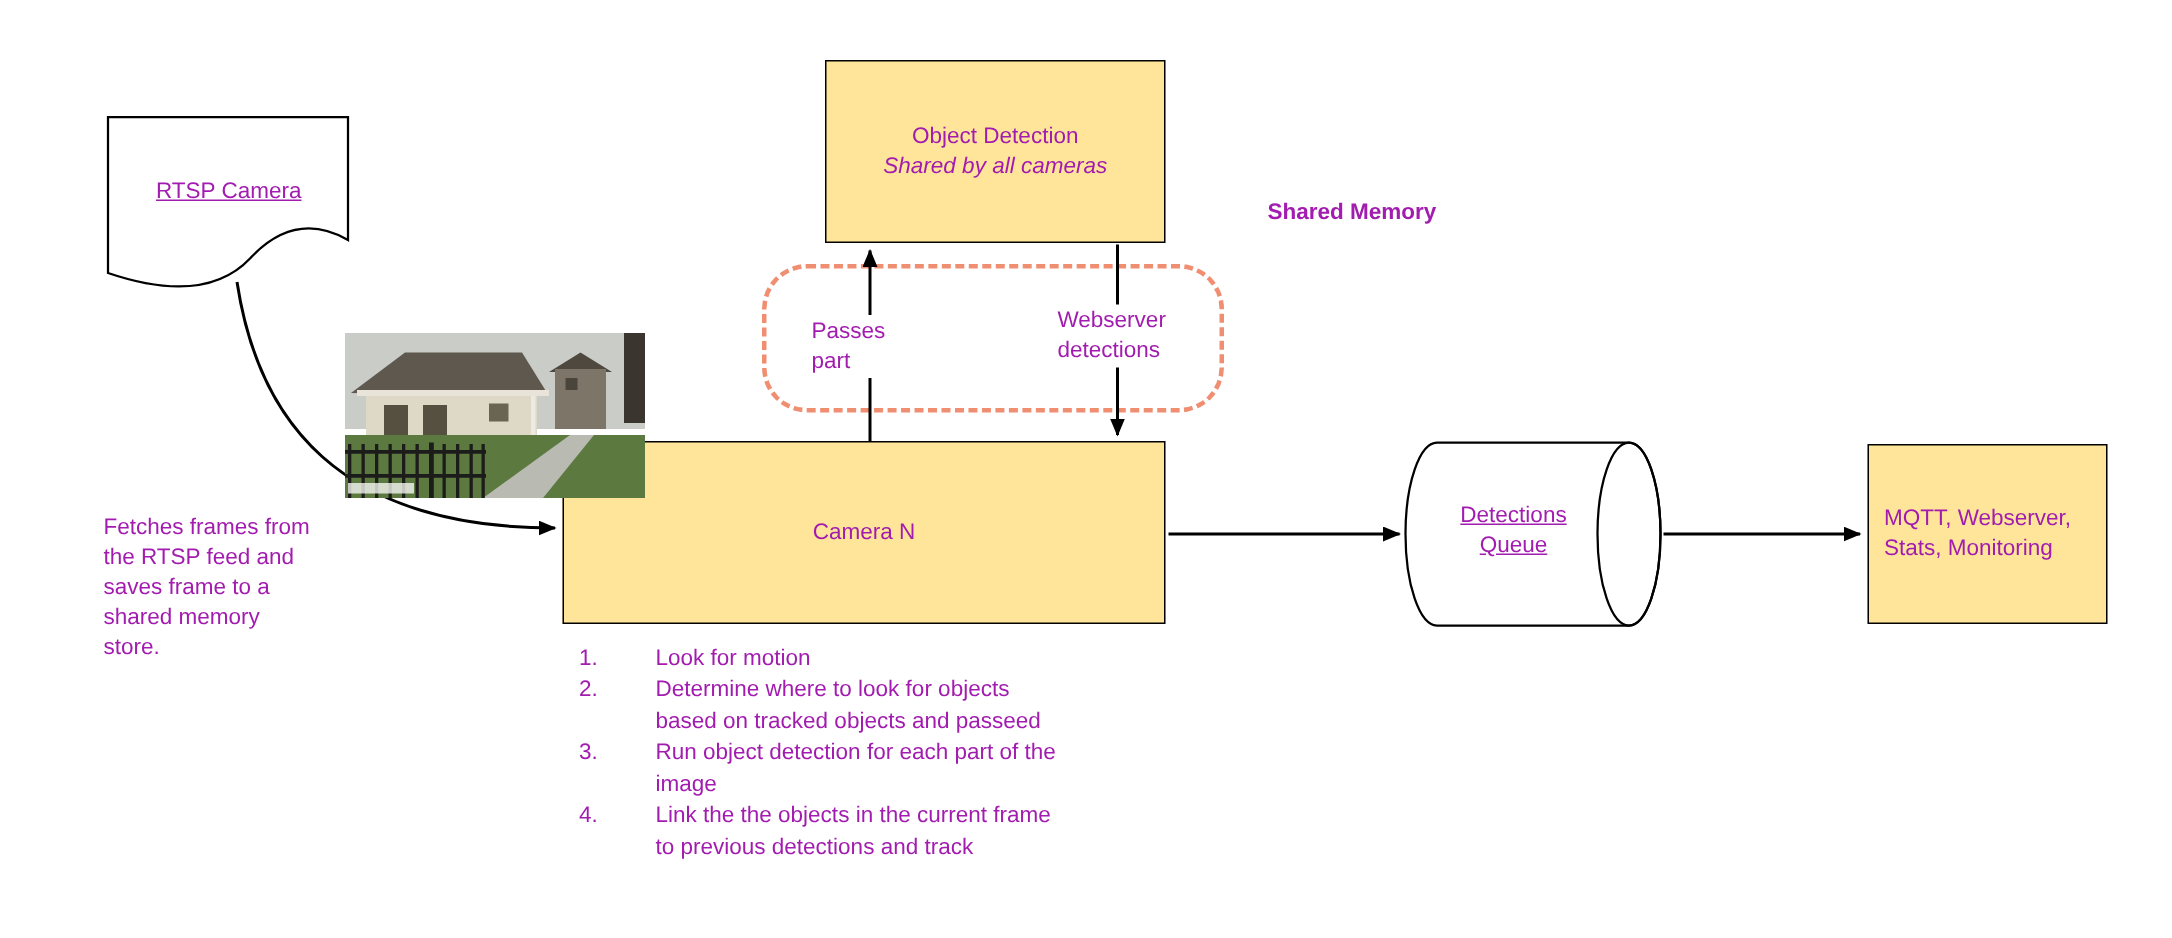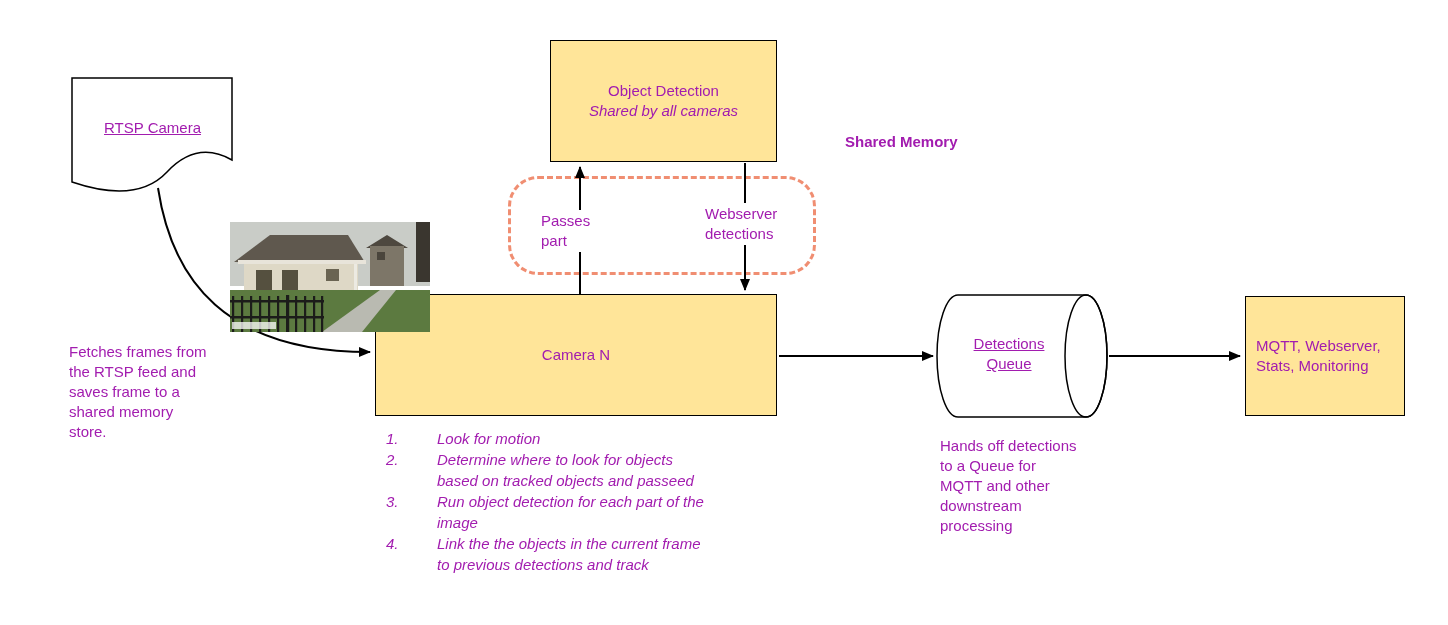--- a/index.html
+++ b/index.html
@@ -30,21 +30,21 @@
   .svg-layer{position:absolute;left:0;top:0;z-index:5;pointer-events:none;}
   #snapshot{position:absolute;left:230px;top:222px;width:200px;height:110px;z-index:7;}
   #shared-memory-note{left:845px;top:132px;width:205px;}
   #shared-memory-note .title{font-weight:bold;}
   #fetch-frames-note{left:45px;top:342px;width:180px;margin-left:24px;}
   #hands-off-note{left:940px;top:436px;width:175px;}
   #steps{position:absolute;left:380px;top:428px;width:385px;z-index:3;}
   #steps ol{list-style:none;margin:0;padding:0;counter-reset:step;}
   #steps li{
     display:grid;grid-template-columns:57px 1fr;counter-increment:step;
-    line-height:21px;white-space:pre-line;font-style:italic;
+    line-height:21px;white-space:pre-line;
   }
   #steps li::before{content:counter(step) ".";white-space:normal;padding-left:6px;}
   #rtsp-label{left:80px;top:118px;width:145px;}
   #queue-label{left:950px;top:334px;width:118px;}
 </style>
 </head>
 <body>
 
 <div id="canvas">
 
@@ -95,25 +95,20 @@
   <div class="note" id="shared-memory-note">
     <div class="title">Shared Memory</div>
   </div>
 
   <div class="note pre" id="fetch-frames-note">Fetches frames from
 the RTSP feed and
 saves frame to a
 shared memory
 store.</div>
 
-  <div class="note pre" id="hands-off-note">Hands off detections
-to a Queue for
-MQTT and other
-downstream
-processing</div>
 
   <div id="steps">
     <ol>
       <li>Look for motion</li>
       <li>Determine where to look for objects
 based on tracked objects and passeed</li>
       <li>Run object detection for each part of the
 image</li>
       <li>Link the the objects in the current frame
 to previous detections and track</li>

